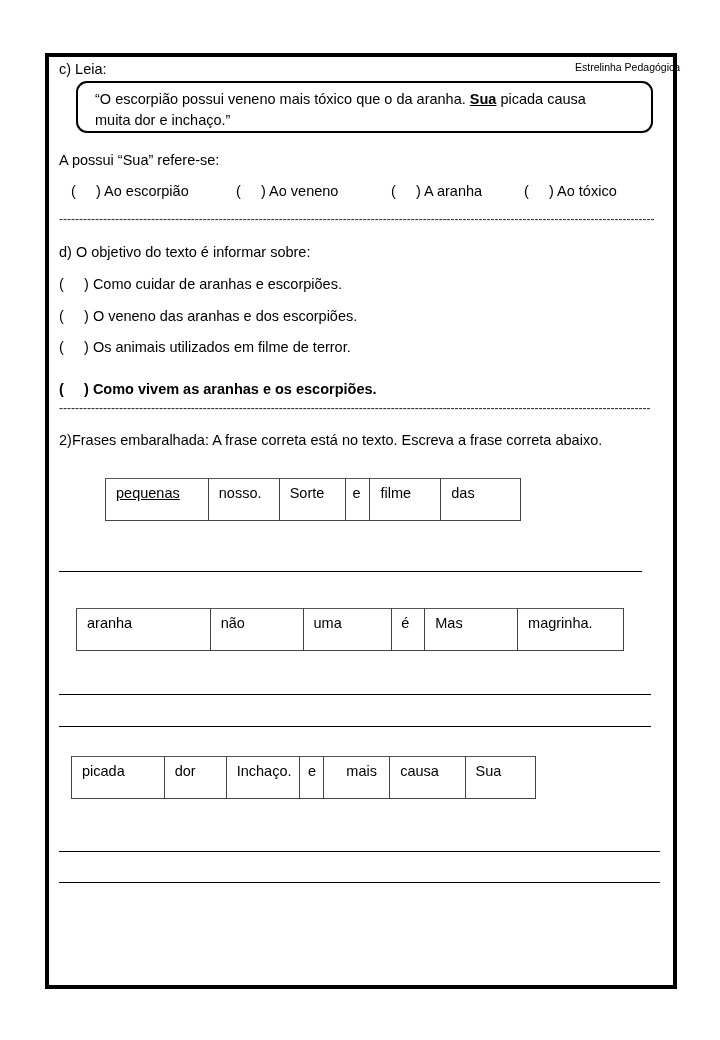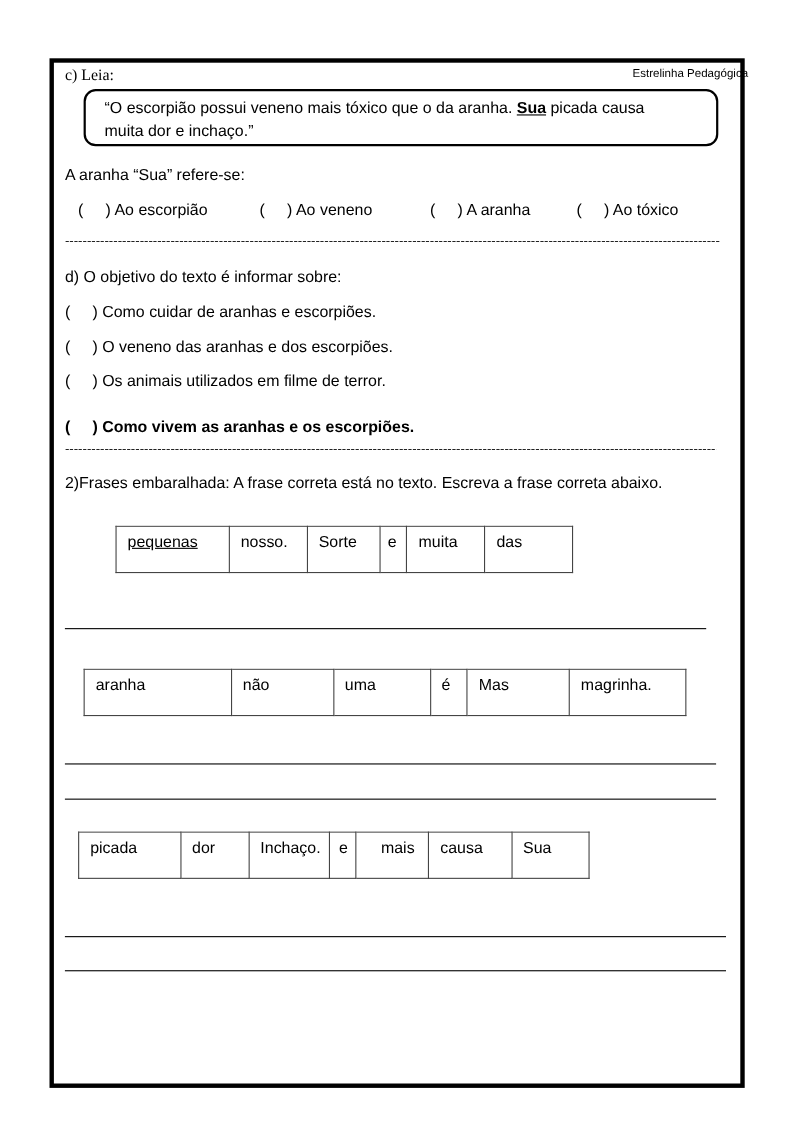--- a/index.html
+++ b/index.html
@@ -19,31 +19,31 @@
   .rule { position:absolute; left:59px; height:0; border-top:1.2px solid #000; }
   .wtable { position:absolute; border-collapse:collapse; height:42px; }
   .wtable td { border:1px solid #444; border-top-color:#555; font-size:14.5px;
                vertical-align:top; padding:6px 0 0 10px; box-sizing:border-box; height:42px; }
 </style>
 </head>
 <body>
 
 <div class="frame"></div>
 
-<div class="abs txt" style="left:59px;top:60px;font-family:Liberation Serif, serif;">c) Leia:</div>
+<div class="abs txt" style="left:59px;top:60px;">c) Leia:</div>
 <div class="abs brand" style="left:531px;top:61px;padding-left:44px;">Estrelinha Pedagógica</div>
 
 <div class="quote">
   <div class="quote-text">
     <span>“O escorpião possui veneno mais tóxico que o da aranha. </span><u>Sua</u><span> picada causa</span><br>
     <span>muita dor e inchaço.”</span>
   </div>
 </div>
 
-<div class="abs txt" style="left:59px;top:151px;">A aranha “Sua”  refere-se:</div>
+<div class="abs txt" style="left:59px;top:151px;">A possui “Sua”  refere-se:</div>
 <div class="abs txt" style="left:71px;top:182px;">
   <span>(</span>&nbsp;&nbsp;&nbsp;&nbsp;&nbsp;<span>)</span> <span>Ao escorpião</span>
 </div>
 <div class="abs txt" style="left:236px;top:182px;">
   <span>(</span>&nbsp;&nbsp;&nbsp;&nbsp;&nbsp;<span>)</span> <span>Ao veneno</span>
 </div>
 <div class="abs txt" style="left:391px;top:182px;">
   <span>(</span>&nbsp;&nbsp;&nbsp;&nbsp;&nbsp;<span>)</span> <span>A aranha</span>
 </div>
 <div class="abs txt" style="left:524px;top:182px;">
@@ -70,21 +70,21 @@
 
 <div class="abs txt" style="left:59px;top:431px;">2)Frases embaralhada:  A frase correta está no texto. Escreva a frase correta abaixo.</div>
 
 <table class="wtable" style="left:105px;top:478px;width:416px;">
   <tbody>
       <tr>
     <td style="width:103px;text-decoration:underline;">pequenas</td>
     <td style="width:71px;">nosso.</td>
     <td style="width:66px;">Sorte</td>
     <td style="width:25px;padding-left:7px;">e</td>
-    <td style="width:71px;">muita</td>
+    <td style="width:71px;">filme</td>
     <td style="width:80px;">das</td>
   </tr>
 </tbody>
   </table>
 
 <div class="rule" style="top:571px;width:583px;"></div>
 
 <table class="wtable" style="left:76px;top:608px;width:548px;padding-left:28px;">
   <tbody>
       <tr>

